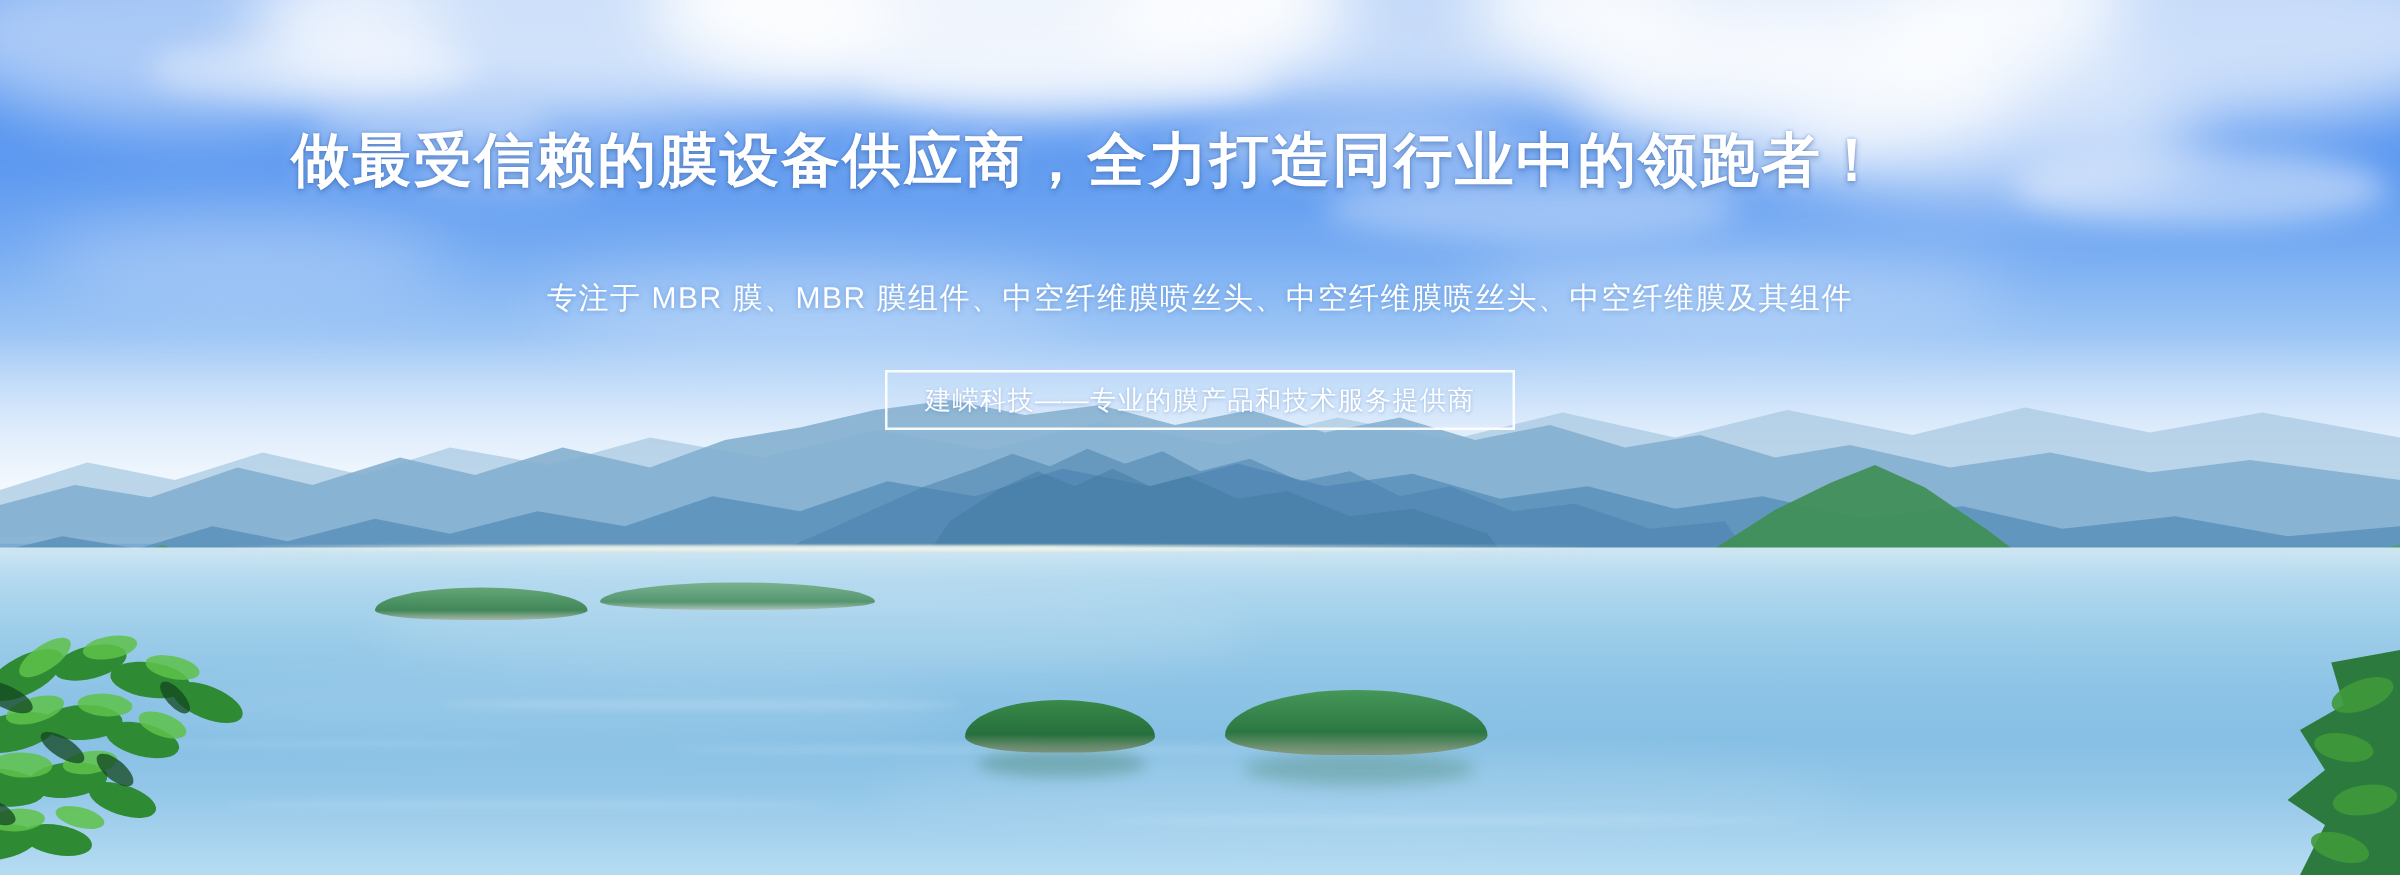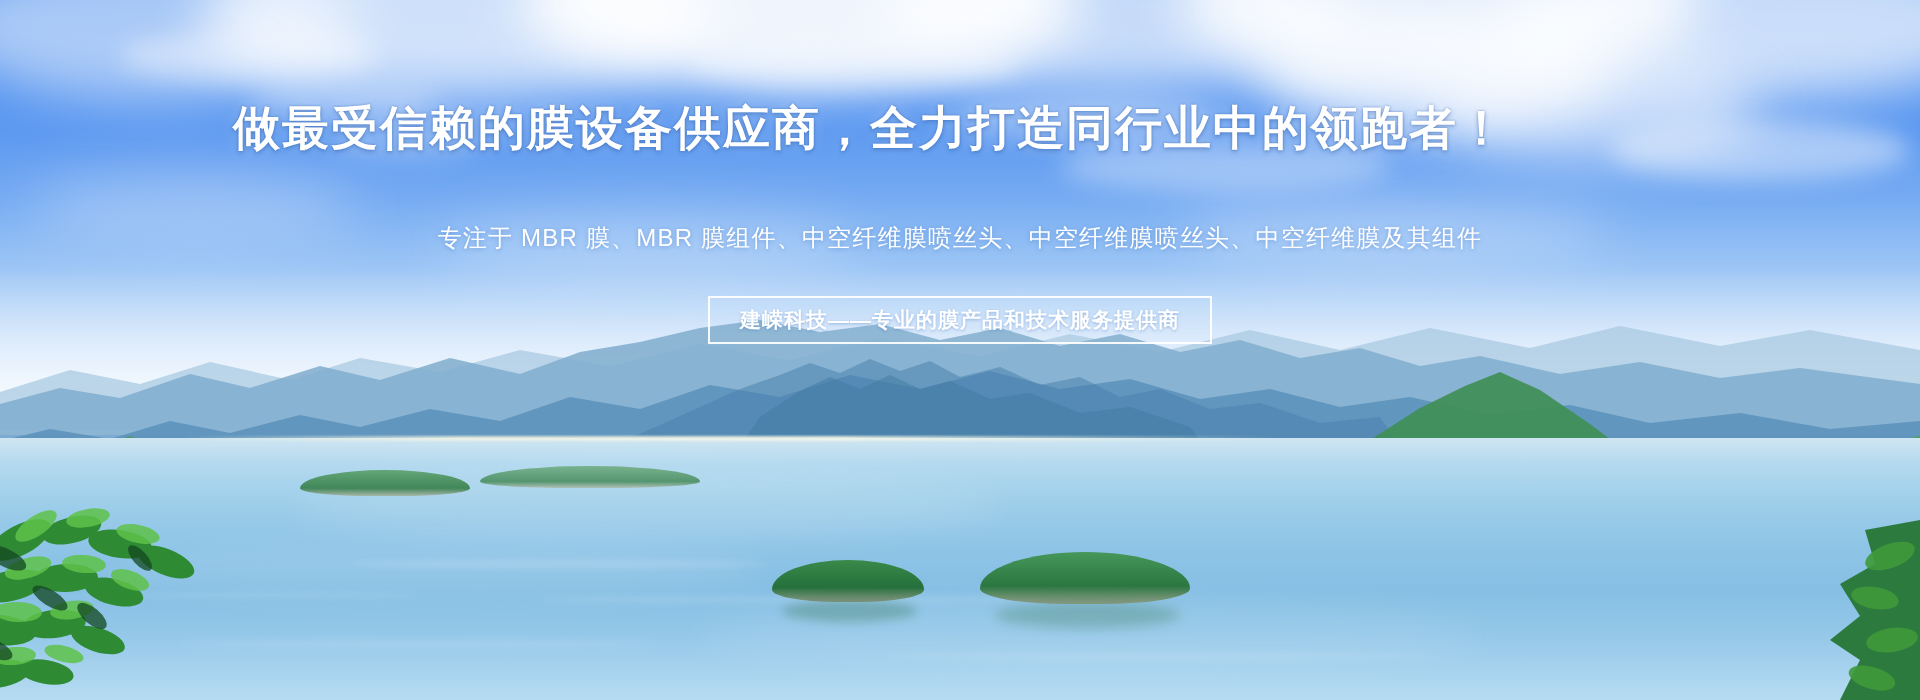--- a/index.html
+++ b/index.html
@@ -111,21 +111,20 @@
     display: flex; justify-content: center;
   }
   .tagline-box {
     display: inline-flex;
     align-items: center;
     justify-content: center;
     height: 48px;
     padding: 12px 30px;
     border: 2px solid rgba(255,255,255,0.92);
     background: rgba(255,255,255,0.03);
-    font-weight: bold;
   }
   .tagline-text {
     font-size: 21px;
     letter-spacing: 1px;
     color: #ffffff;
     white-space: nowrap;
     text-shadow: 0 1px 3px rgba(40,95,175,0.35);
   }
   .hill {
     position: absolute;

